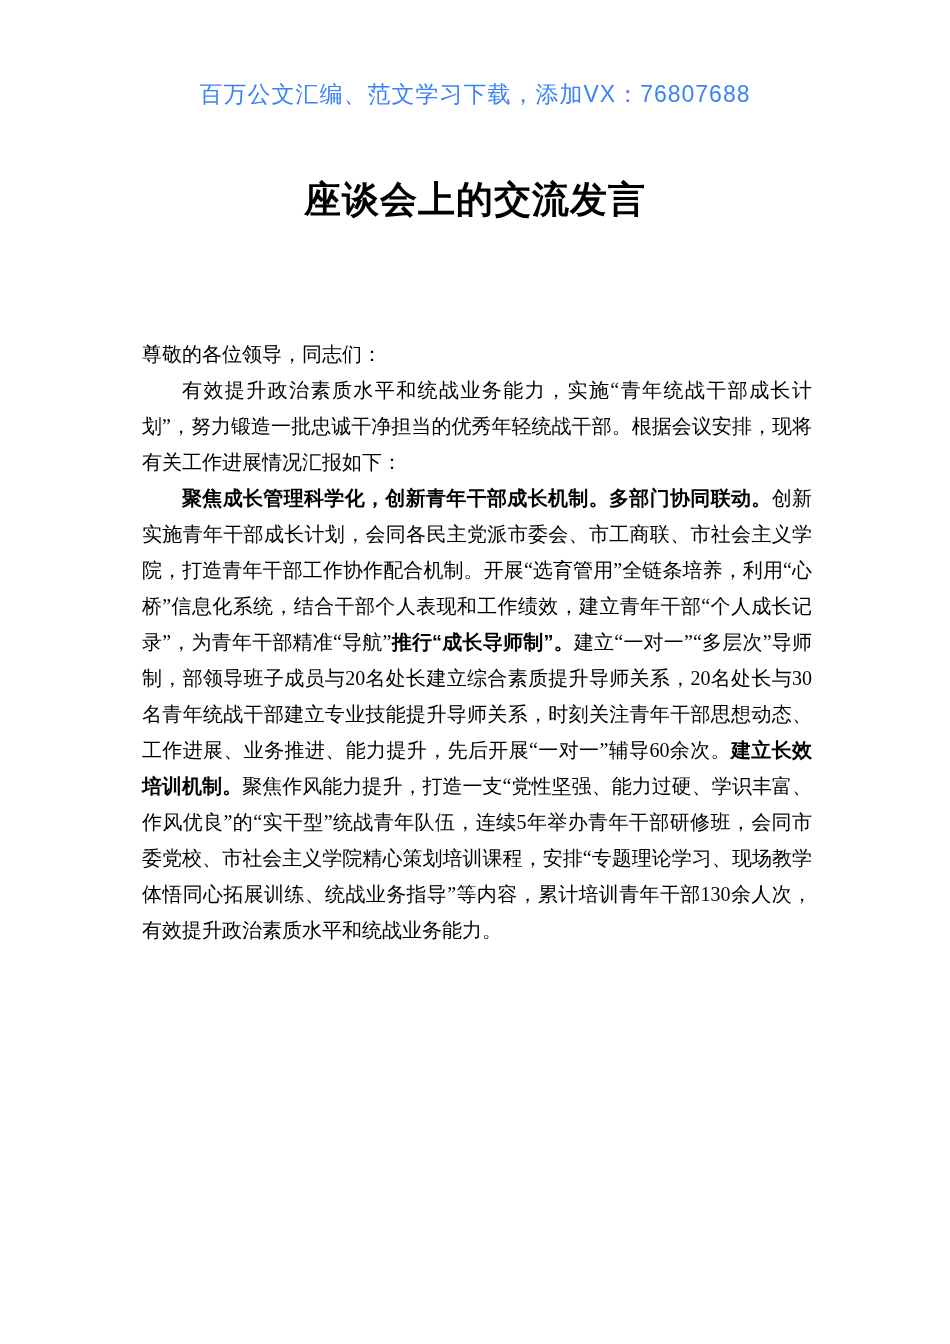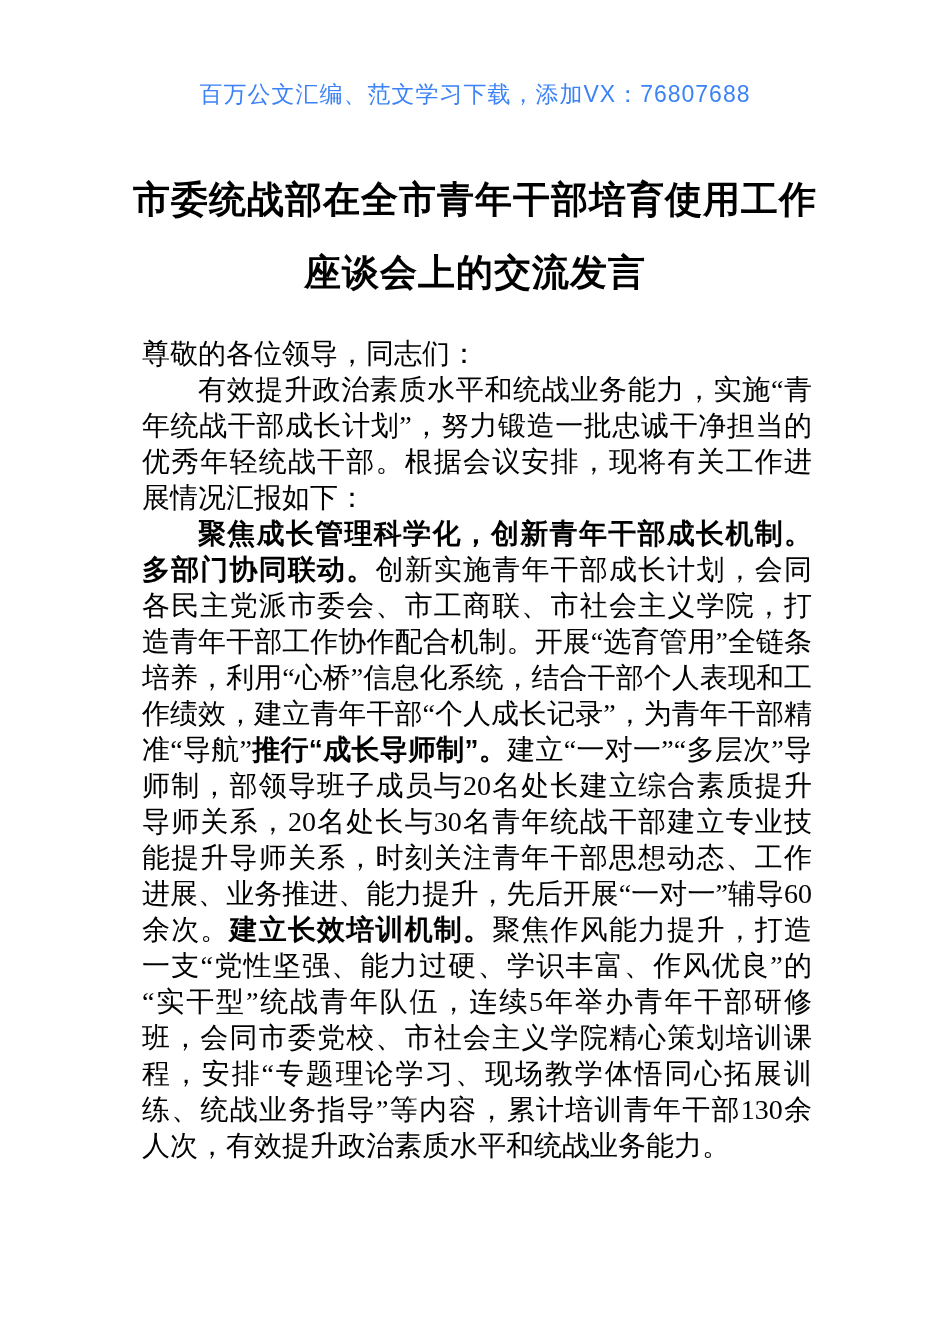--- a/index.html
+++ b/index.html
@@ -37,21 +37,21 @@
     font-weight: 700;
     font-size: 37px;
     line-height: 73px;
     letter-spacing: 1px;
   }
   .body-block {
     position: absolute;
     top: 336px;
     left: 142px;
     width: 670px;
-    font-size: 28px;
+    font-size: 20px;
     line-height: 36px;
     text-align: justify;
     text-justify: inter-ideograph;
   }
   .salutation {
     margin: 0;
     text-indent: 0;
   }
   .para {
     margin: 0;
@@ -64,21 +64,20 @@
   }
 </style>
 </head>
 <body>
 
 <div class="page">
 
   <div class="notice" style="color: #3b82f6;">百万公文汇编、范文学习下载，添加VX：76807688</div>
 
   <div class="title-block">
-    <div>市委统战部在全市青年干部培育使用工作</div>
     <div>座谈会上的交流发言</div>
   </div>
 
   <div class="body-block">
     <p class="salutation">尊敬的各位领导，同志们：</p>
     <div>
         <p class="para"><span>有效提升政治素质水平和统战业务能力，实施“青年统战干部成长计划”，努力锻造一批忠诚干净担当的优秀年轻统战干部。根据会议安排，现将有关工作进展情况汇报如下：</span></p>
         <p class="para"><span class="run-bold">聚焦成长管理科学化，创新青年干部成长机制。多部门协同联动。</span><span>创新实施青年干部成长计划，会同各民主党派市委会、市工商联、市社会主义学院，打造青年干部工作协作配合机制。开展“选育管用”全链条培养，利用“心桥”信息化系统，结合干部个人表现和工作绩效，建立青年干部“个人成长记录”，为青年干部精准“导航”</span><span class="run-bold">推行“成长导师制”。</span><span>建立“一对一”“多层次”导师制，部领导班子成员与20名处长建立综合素质提升导师关系，20名处长与30名青年统战干部建立专业技能提升导师关系，时刻关注青年干部思想动态、工作进展、业务推进、能力提升，先后开展“一对一”辅导60余次。</span><span class="run-bold">建立长效培训机制。</span><span>聚焦作风能力提升，打造一支“党性坚强、能力过硬、学识丰富、作风优良”的“实干型”统战青年队伍，连续5年举办青年干部研修班，会同市委党校、市社会主义学院精心策划培训课程，安排“专题理论学习、现场教学体悟同心拓展训练、统战业务指导”等内容，累计培训青年干部130余人次，有效提升政治素质水平和统战业务能力。</span></p>
       </div>
   </div>

